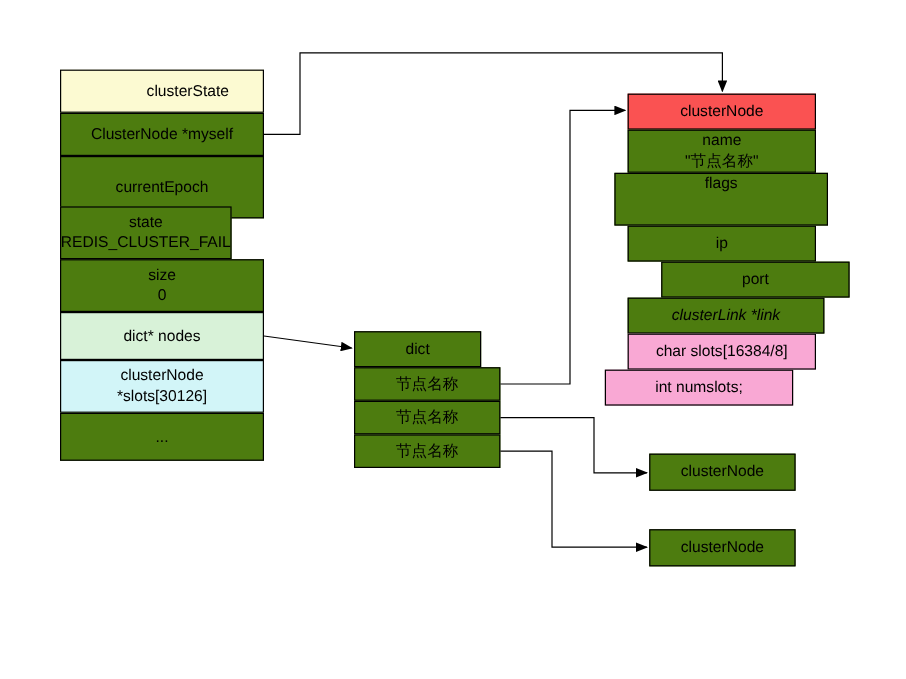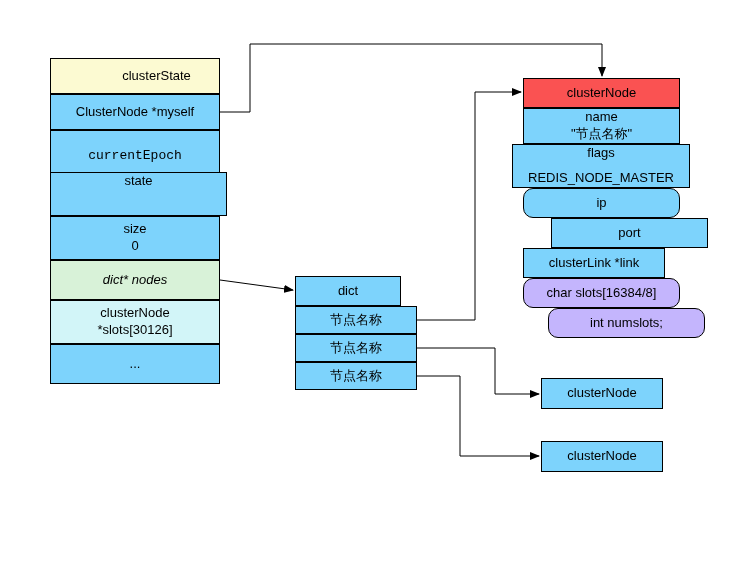--- a/index.html
+++ b/index.html
@@ -25,39 +25,40 @@
   .cell {
     position: absolute;
     border: 1px solid #000;
     box-sizing: border-box;
     display: flex;
     flex-direction: column;
     align-items: center;
     justify-content: center;
     line-height: 1.3;
     text-align: center;
-    background: #7dd3fc;
+    background: #4d7c0f;
   }
   .bg-yellow { background: #fcfad2; padding-left: 43px; }
-  .bg-green  { background: #d8f2d8; font-style: italic; }
+  .bg-green  { background: #d8f2d8; }
   .bg-cyan   { background: #d2f5f8; }
   .bg-red    { background: #fa5252; }
-  .bg-pink   { background: #c4b5fd; border-radius: 10px; }
+  .bg-pink   { background: #f9a8d4; }
 </style>
 </head>
 <body>
 
 <div class="cell bg-yellow" style="left:50px; top:58px; width:170px; height:36px;">clusterState</div>
 
 <div class="cell" style="left:50px; top:94px; width:170px; height:36px;">ClusterNode *myself</div>
 
-<div class="cell" style="left:50px; top:130px; width:170px; height:52px;font-family:Liberation Mono, monospace;">currentEpoch</div>
+<div class="cell" style="left:50px; top:130px; width:170px; height:52px;">currentEpoch</div>
 
-<div class="cell" style="left:50px; top:172px; width:177px; height:44px;justify-content:space-between;">
+<div class="cell" style="left:50px; top:172px; width:143px; height:44px;">
   <span>state</span>
+  <span>REDIS_CLUSTER_FAIL</span>
 </div>
 
 <div class="cell" style="left:50px; top:216px; width:170px; height:44px;">
   <span>size</span>
   <span>0</span>
 </div>
 
 <div class="cell bg-green" style="left:50px; top:260px; width:170px; height:40px;">dict* nodes</div>
 
 <div class="cell bg-cyan" style="left:50px; top:300px; width:170px; height:44px;">
@@ -77,32 +78,31 @@
 
 <div class="cell bg-red" style="left:523px; top:78px; width:157px; height:30px;">clusterNode</div>
 
 <div class="cell" style="left:523px; top:108px; width:157px; height:36px;">
   <span>name</span>
   <span>"节点名称"</span>
 </div>
 
 <div class="cell" style="left:512px; top:144px; width:178px; height:44px;justify-content:space-between;">
   <span>flags</span>
-  <span>REDIS_NODE_MASTER</span>
 </div>
 
-<div class="cell" style="left:523px; top:188px; width:157px; height:30px;border-radius:10px;">ip</div>
+<div class="cell" style="left:523px; top:188px; width:157px; height:30px;">ip</div>
 
 <div class="cell" style="left:523px; top:218px; width:157px; height:30px;margin-left:28px;">port</div>
 
-<div class="cell" style="left:523px; top:248px; width:142px; height:30px;">clusterLink *link</div>
+<div class="cell" style="left:523px; top:248px; width:164px; height:30px;font-style:italic;">clusterLink *link</div>
 
 <div class="cell bg-pink" style="left:523px; top:278px; width:157px; height:30px;">char slots[16384/8]</div>
 
-<div class="cell bg-pink" style="left:548px; top:308px; width:157px; height:30px;">int numslots;</div>
+<div class="cell bg-pink" style="left:504px; top:308px; width:157px; height:30px;">int numslots;</div>
 
 <div class="cell" style="left:541px; top:378px; width:122px; height:31px;">clusterNode</div>
 
 <div class="cell" style="left:541px; top:441px; width:122px; height:31px;">clusterNode</div>
 
 <svg class="arrows">
   <defs>
     <marker id="arrowhead" markerWidth="10" markerHeight="8" refX="9" refY="4" orient="auto">
       <polygon points="0 0, 10 4, 0 8" fill="#000"></polygon>
     </marker>

